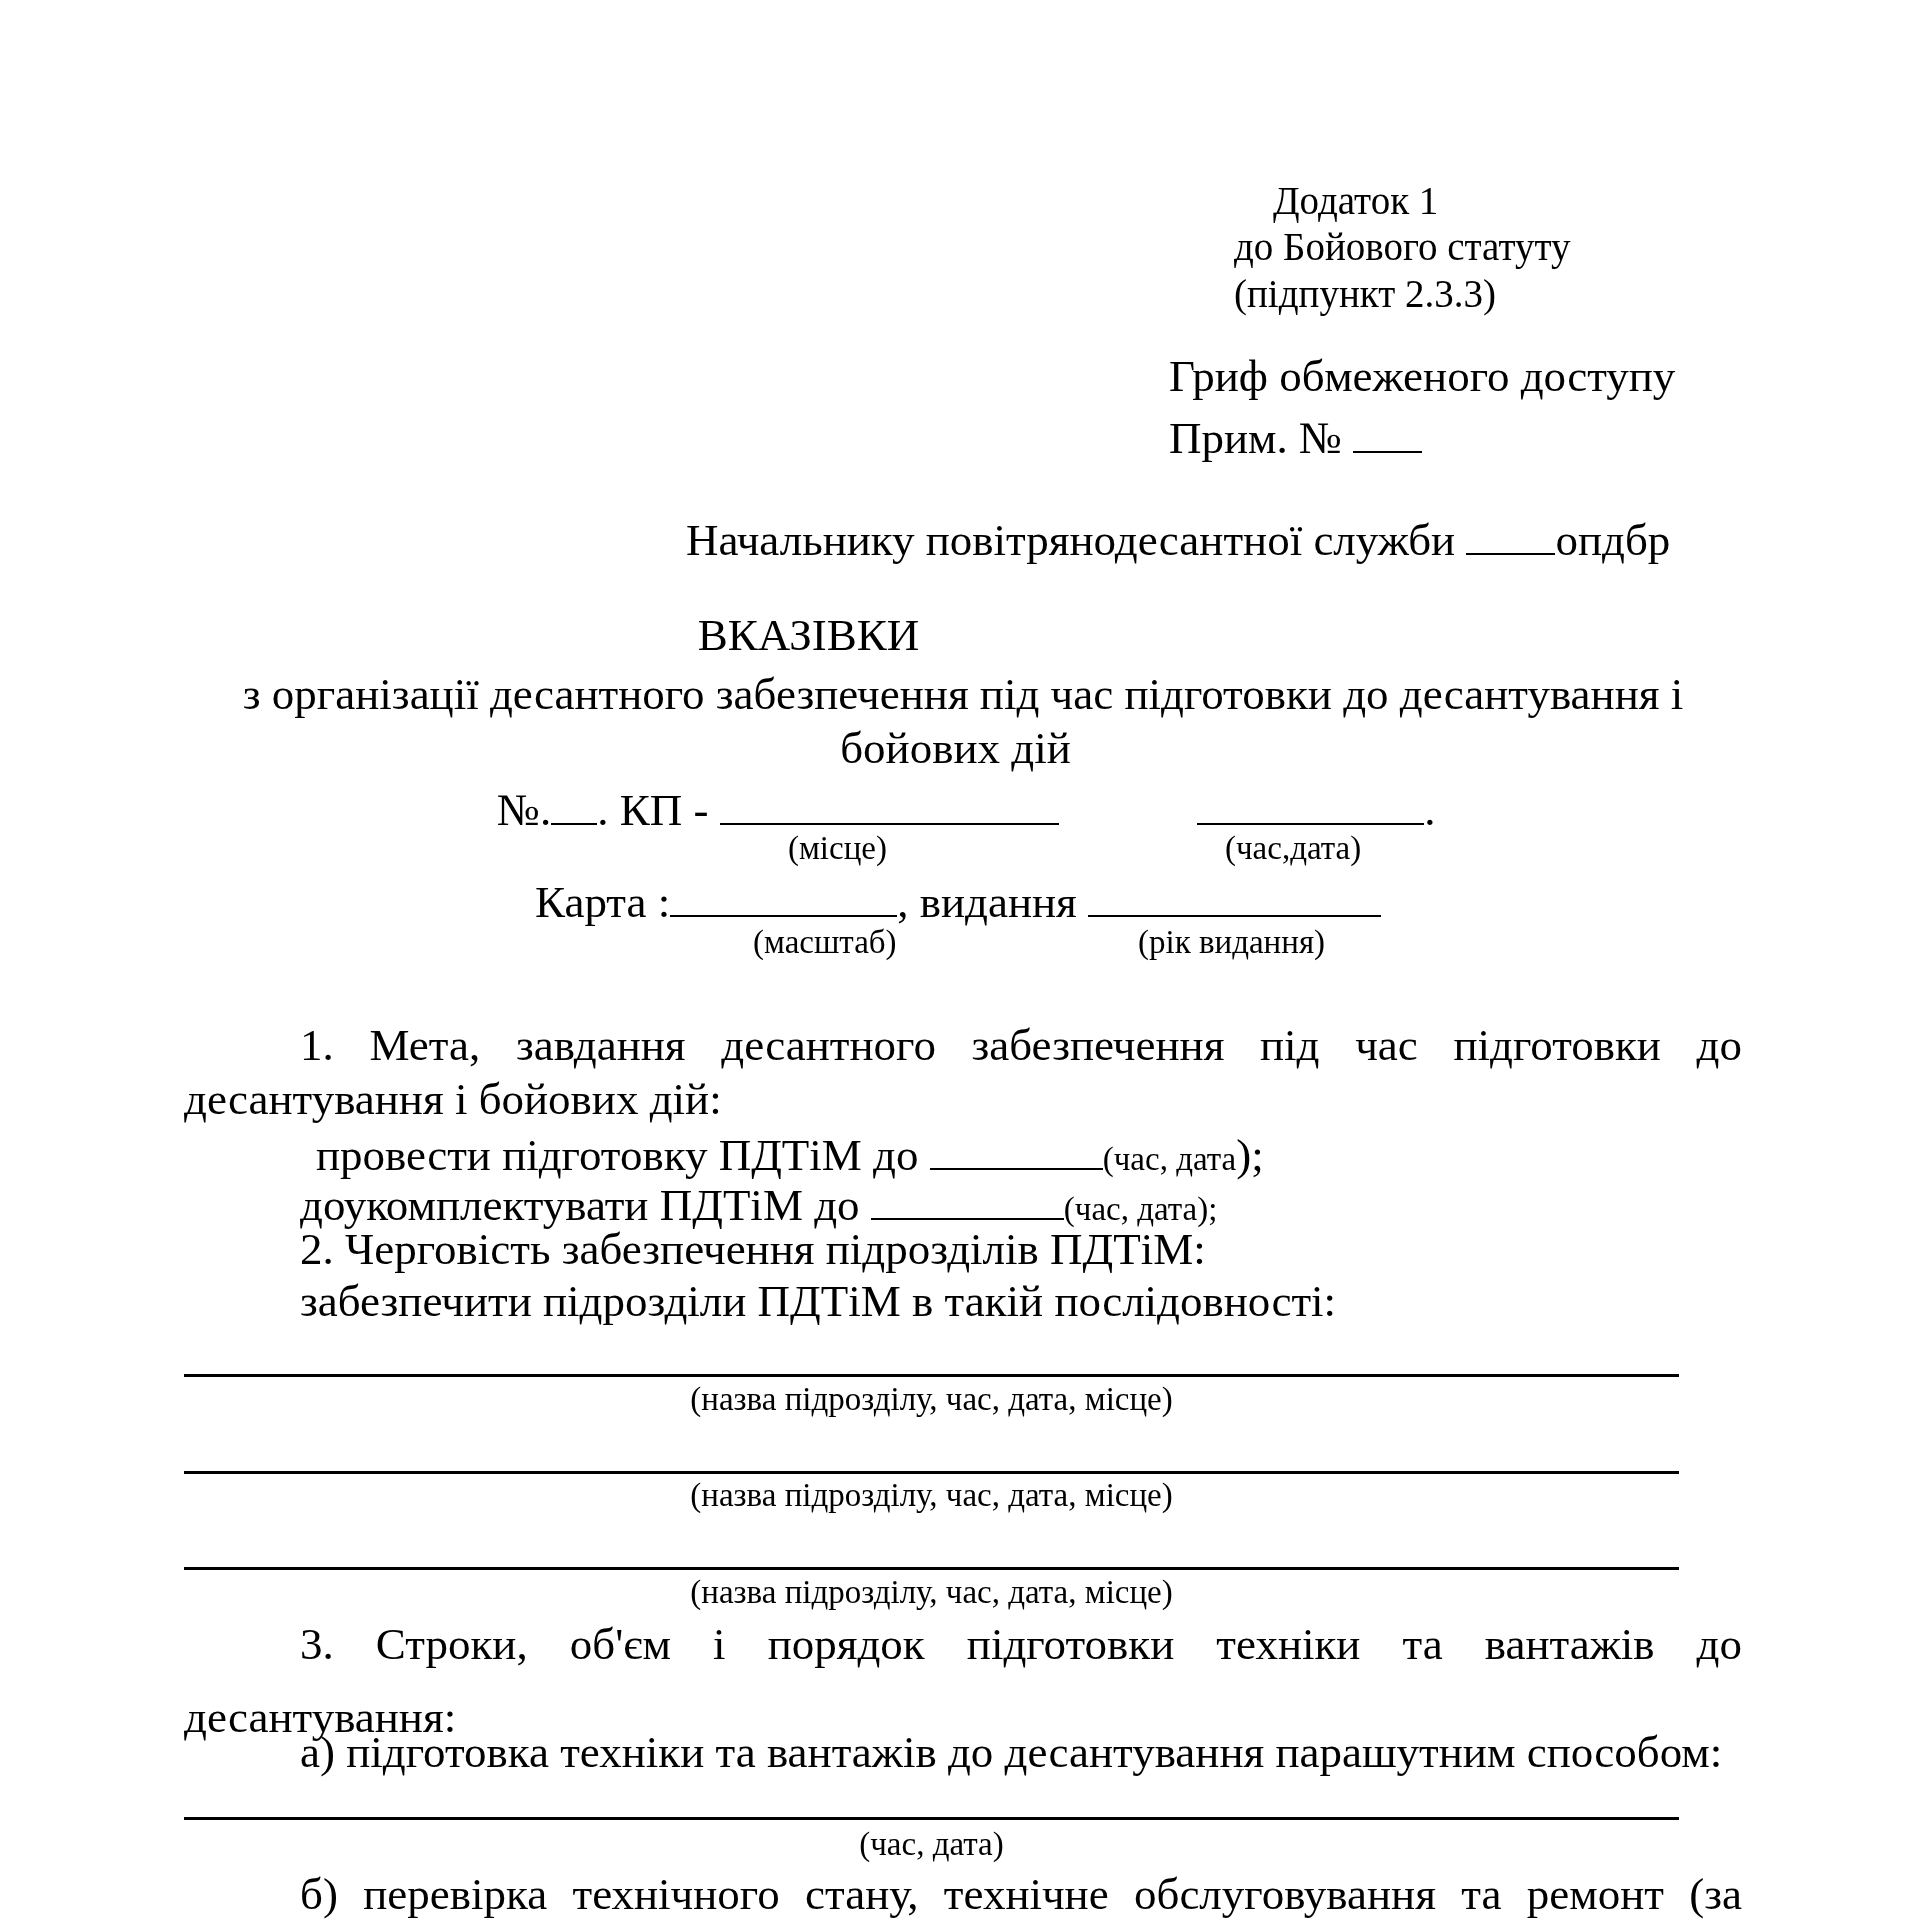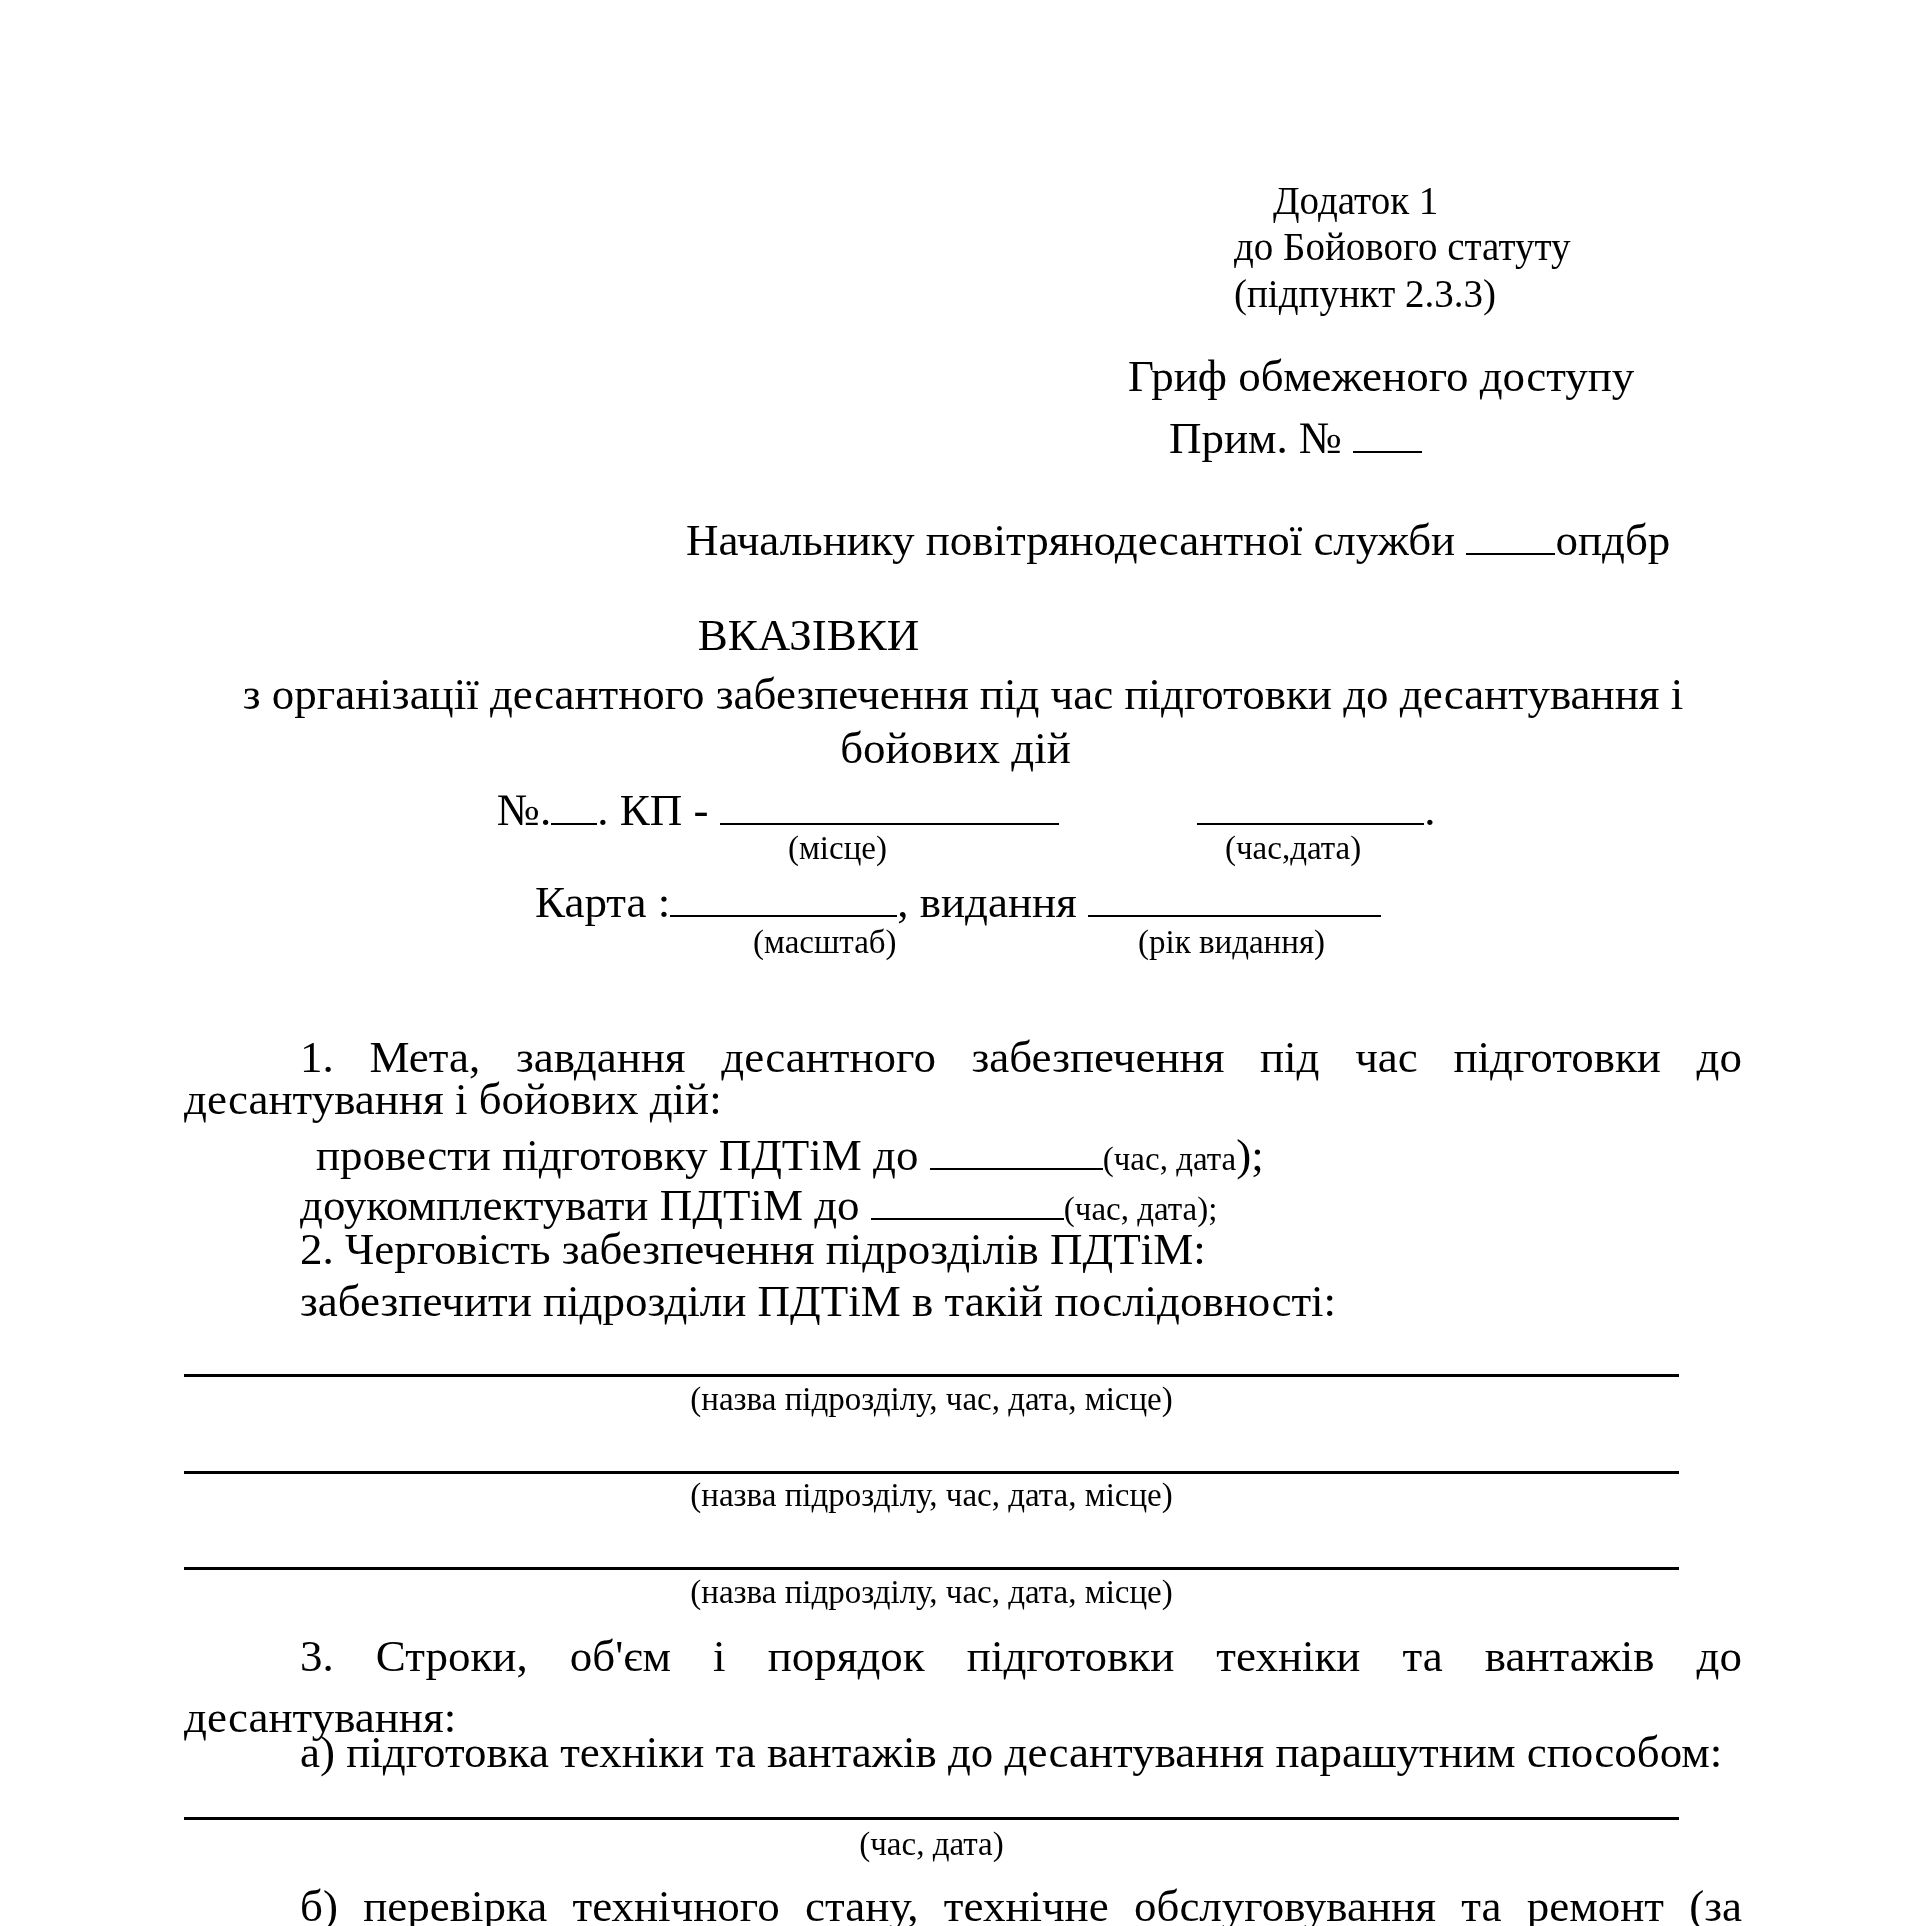--- a/index.html
+++ b/index.html
@@ -4,32 +4,32 @@
 <style>
   html, body { margin: 0; padding: 0; background: #ffffff; }
   body { width: 1911px; height: 2703px; position: relative; overflow: hidden;
          font-family: "Liberation Serif", "DejaVu Serif", serif; color: #000; }
   .abs { position: absolute; white-space: nowrap; }
   .t { font-size: 45px; line-height: 1; }
   .s { font-size: 33px; line-height: 1; }
   .m { font-size: 39px; line-height: 1; }
   .u { display: inline-block; border-bottom: 2.7px solid #000; vertical-align: baseline; height: 0.9em; }
   .rule { position: absolute; height: 0; border-top: 3.1px solid #000; }
-  .just { position: absolute; left: 184px; width: 1558px; text-align: justify; text-align-last: justify; white-space: normal; margin-top: 12px; }
+  .just { position: absolute; left: 184px; width: 1558px; text-align: justify; text-align-last: justify; white-space: normal; }
   .ind { padding-left: 116px; box-sizing: border-box; }
   .center { position: absolute; text-align: center; white-space: nowrap; }
 </style>
 </head>
 <body>
 
 <div class="abs m" style="left:1234px; top:181px;margin-left:39px;">Додаток 1</div>
 <div class="abs m" style="left:1234px; top:227px;">до Бойового статуту</div>
 <div class="abs m" style="left:1234px; top:274px;">(підпункт 2.3.3)</div>
 
-<div class="abs t" style="left:1128px; top:354px;">Гриф обмеженого доступу</div>
+<div class="abs t" style="left:1169px; top:354px;">Гриф обмеженого доступу</div>
 <div class="abs t" style="left:1169px; top:410px;">
   <span>Прим. №</span>
   <span class="u" style="width:69px;"></span>
 </div>
 
 <div class="abs t" style="left:686px; top:512px;">
   <span>Начальнику повітрянодесантної служби</span>
   <span class="u" style="width:89px;"></span><span>опдбр</span>
 </div>
 

